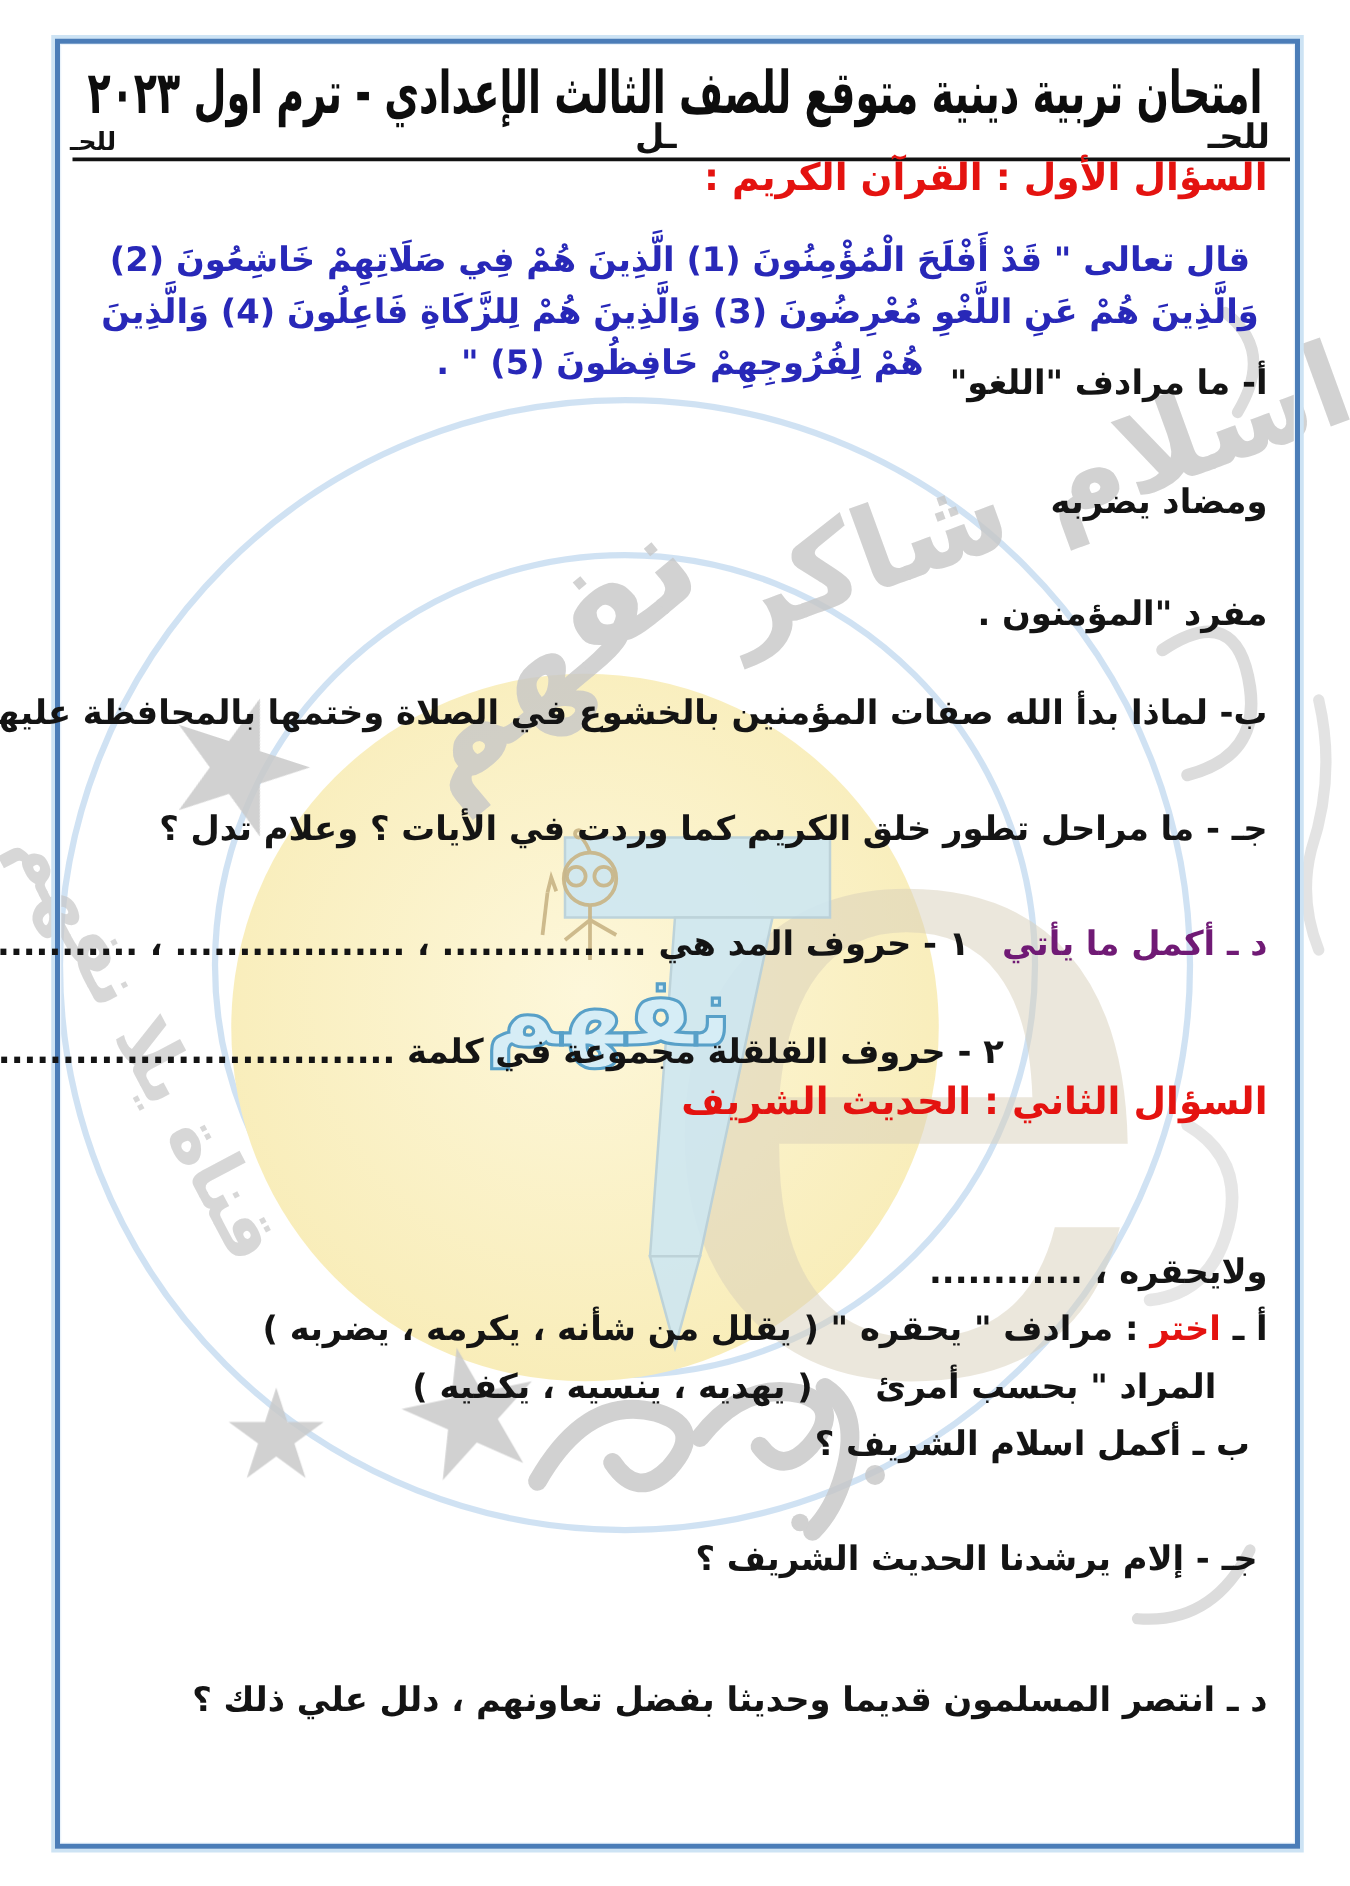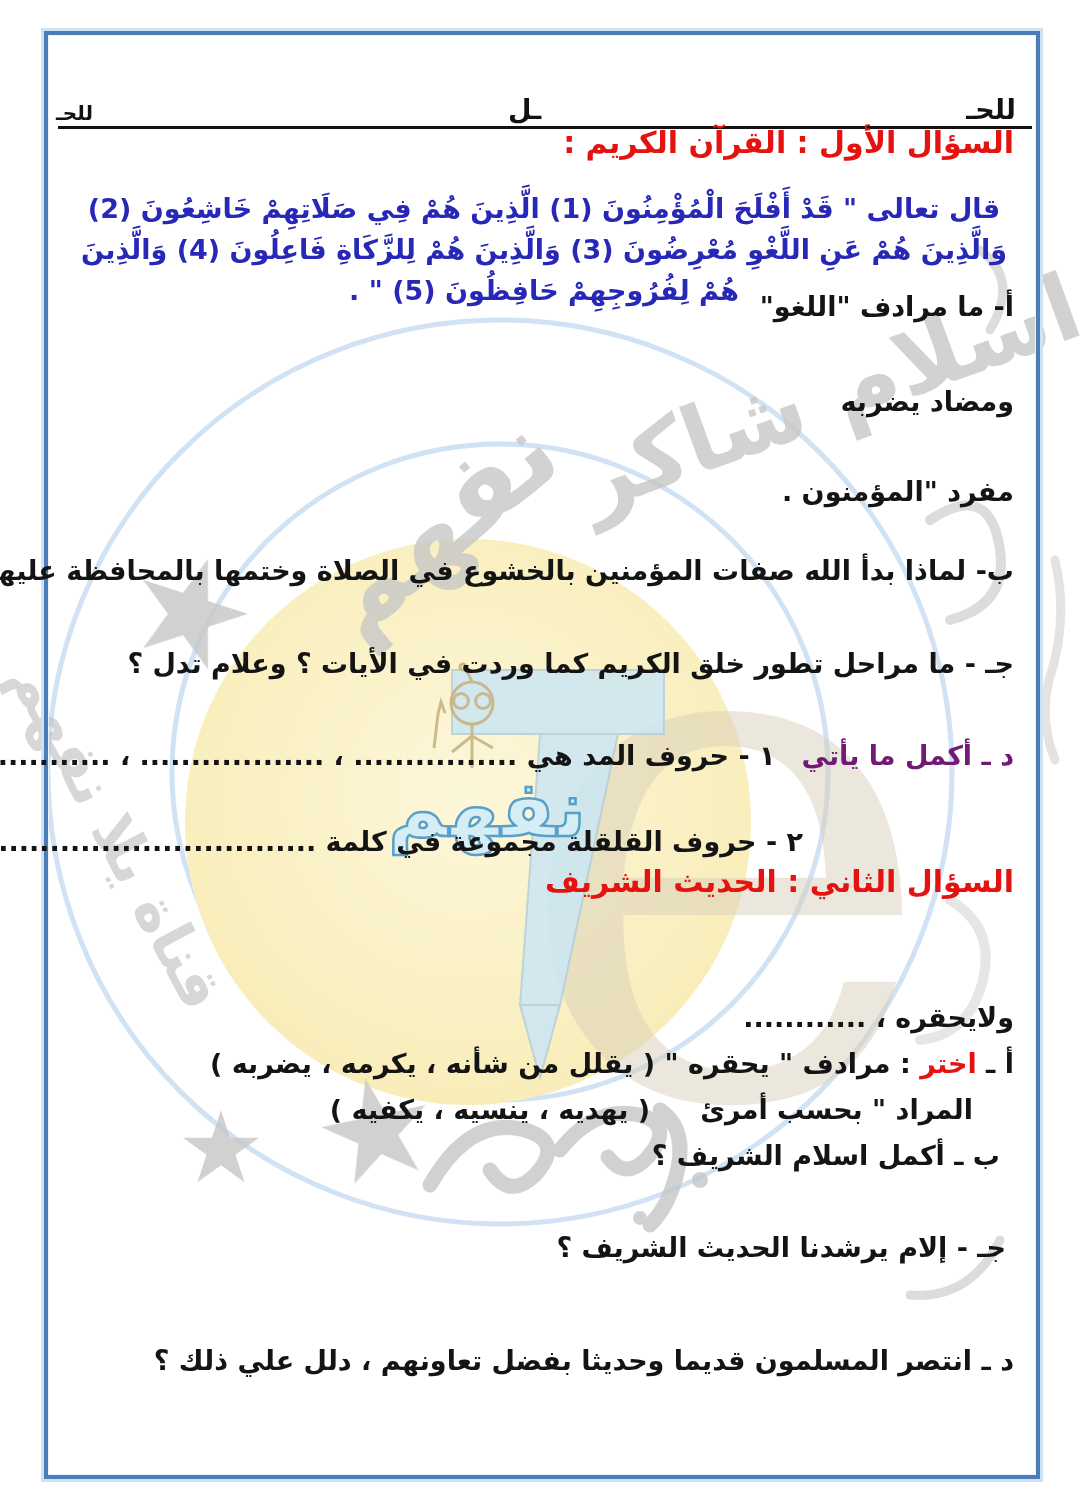--- a/index.html
+++ b/index.html
@@ -88,20 +88,25 @@
       <path d="M1055,560 q14,60 -6,120 q-10,40 6,80" stroke-width="9" opacity="0.8"></path>
       <path d="M1000,1240 q-30,60 -90,55" stroke-width="9"></path>
     </g>
   </svg>
   <div class="wm-text wm-t1">نفهم</div>
   <div class="wm-text wm-t2">اسلام شاكر</div>
   <div class="wm-text wm-t3">قناة يلا نفهم</div>
 
   <div class="frame"></div>
 
+  <div class="title-wrap">
+    <svg width="964" height="72" viewBox="0 0 964 72">
+      <text x="482" y="54" text-anchor="middle" textLength="940" lengthAdjust="spacingAndGlyphs" font-size="47" font-weight="bold" fill="#0d0d0d" direction="rtl" font-family="DejaVu Sans, sans-serif" style="letter-spacing:-1px">امتحان تربية دينية متوقع للصف الثالث الإعدادي - ترم اول ٢٠٢٣</text>
+    </svg>
+  </div>
 
   <div class="sub-line"></div>
   <span class="sub-r">للحـ</span>
   <span class="sub-mid">ـل</span>
   <span class="sub-l">للحـ</span>
 
   <div class="line h-red" style="top:125px;">السؤال الأول : القرآن الكريم :</div>
   <div class="verse">قال تعالى " قَدْ أَفْلَحَ الْمُؤْمِنُونَ (1) الَّذِينَ هُمْ فِي صَلَاتِهِمْ خَاشِعُونَ (2) وَالَّذِينَ هُمْ عَنِ اللَّغْوِ مُعْرِضُونَ (3) وَالَّذِينَ هُمْ لِلزَّكَاةِ فَاعِلُونَ (4) وَالَّذِينَ هُمْ لِفُرُوجِهِمْ حَافِظُونَ (5) " .</div>
   <div class="line" style="top:291px;">أ- ما مرادف "اللغو" </div>
   <div class="line" style="top:386px;">ومضاد يضربه</div>

